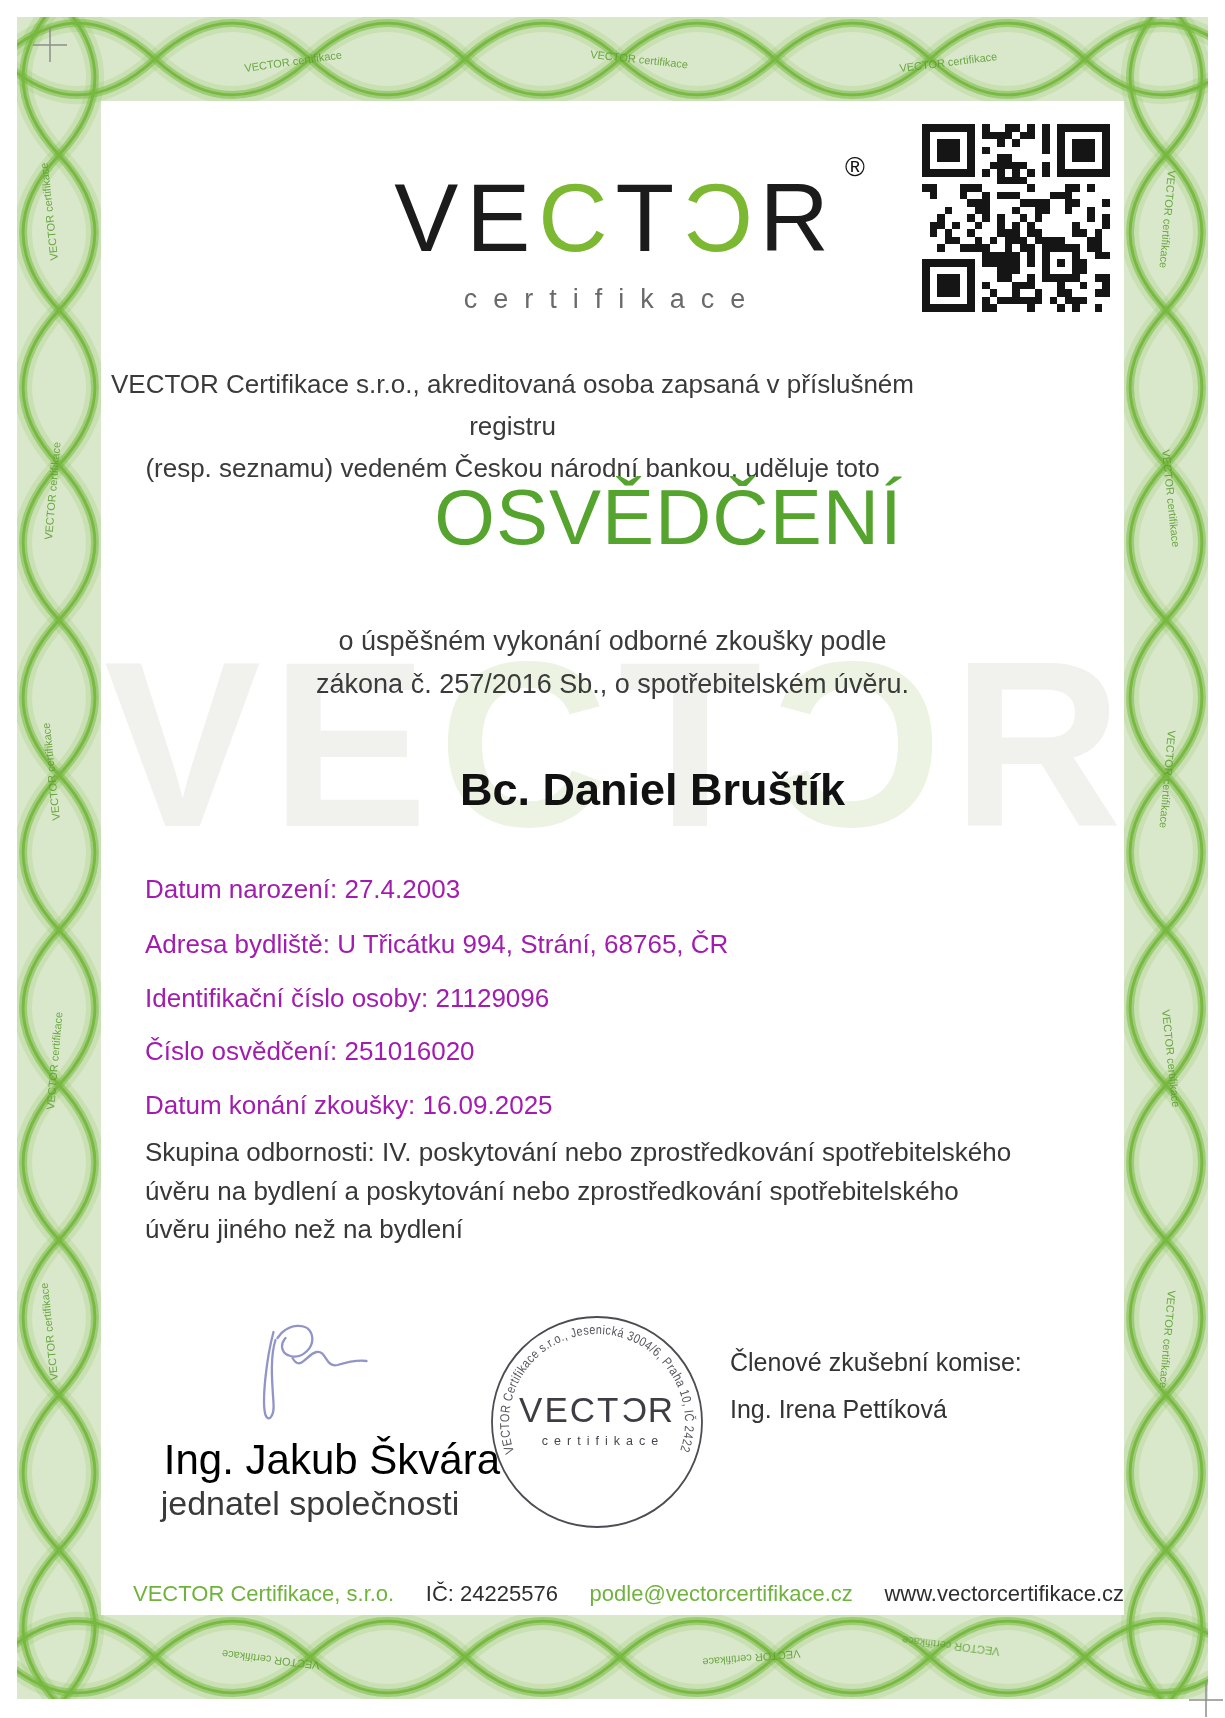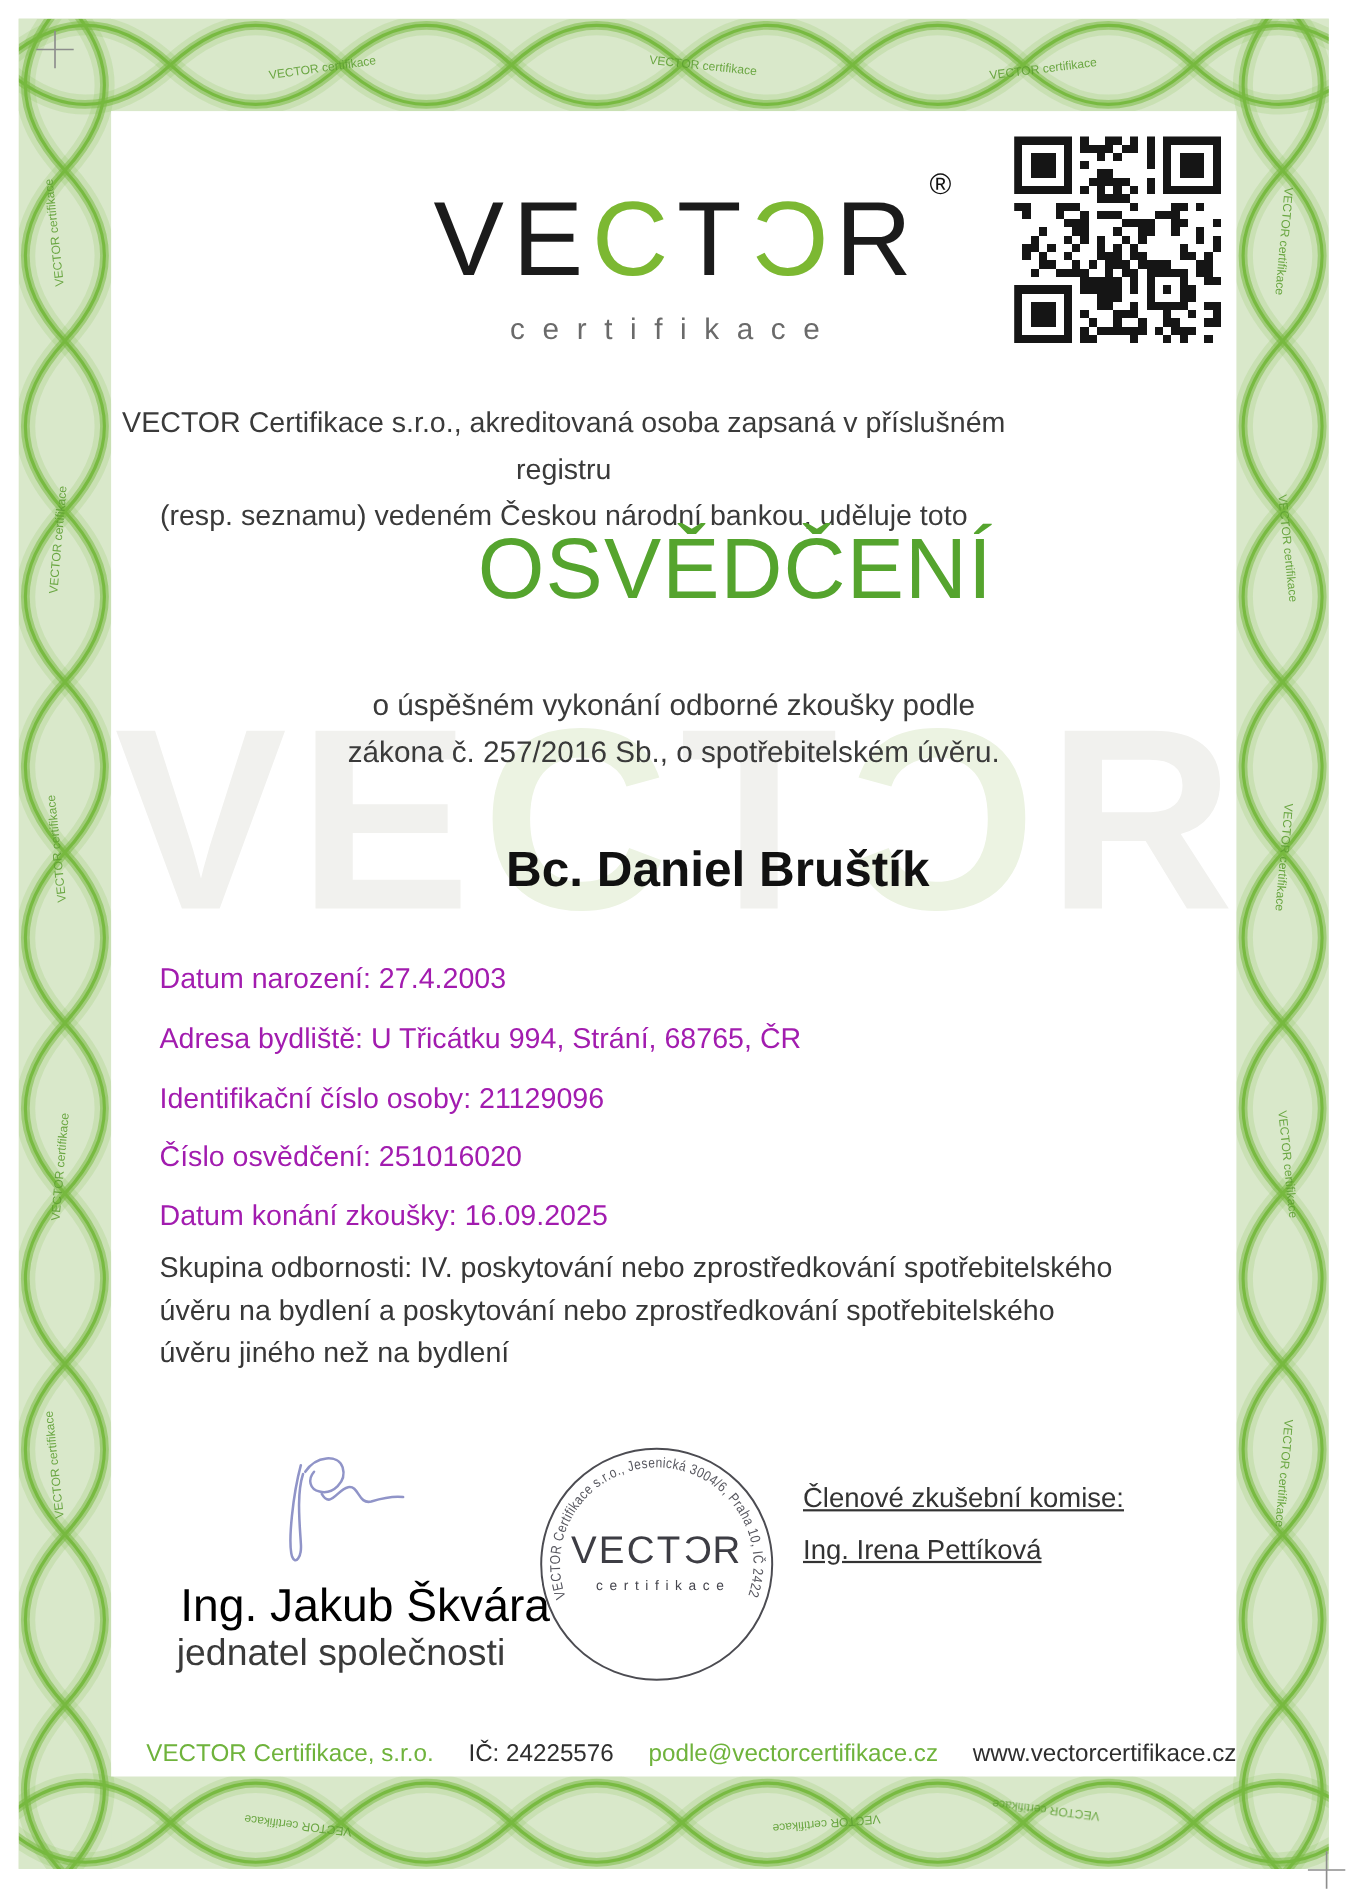--- a/index.html
+++ b/index.html
@@ -44,21 +44,21 @@
   .sig-role{position:absolute;left:120px;top:1484px;width:380px;text-align:center;z-index:2;font-size:34px;color:#3a3a3a;}
 
   .stamp-svg{position:absolute;left:480px;top:1305px;z-index:2;}
   .stamp-word{position:absolute;left:480px;top:1390px;width:234px;text-align:center;z-index:3;
               font-size:35px;font-weight:500;letter-spacing:2px;color:#3d3d44;}
   .stamp-word span{display:inline-block;}
   .stamp-sub{position:absolute;left:486px;top:1434px;width:234px;text-align:center;z-index:3;
              font-size:12.5px;letter-spacing:6px;color:#46464e;}
 
   .committee{position:absolute;left:730px;top:1348px;z-index:2;font-size:25px;color:#333;}
-  .committee div{margin-bottom:18px;text-decoration:underline;}
+  .committee div{margin-bottom:18px;}
 
   .footer{position:absolute;left:133px;top:1581px;width:991px;z-index:2;display:flex;
           justify-content:space-between;align-items:baseline;font-size:22px;white-space:nowrap;}
   .f-green{color:#6fb33c;}
   .f-dark{color:#2e2e2e;}
 </style>
 </head>
 <body>
 
 <div class="page">

